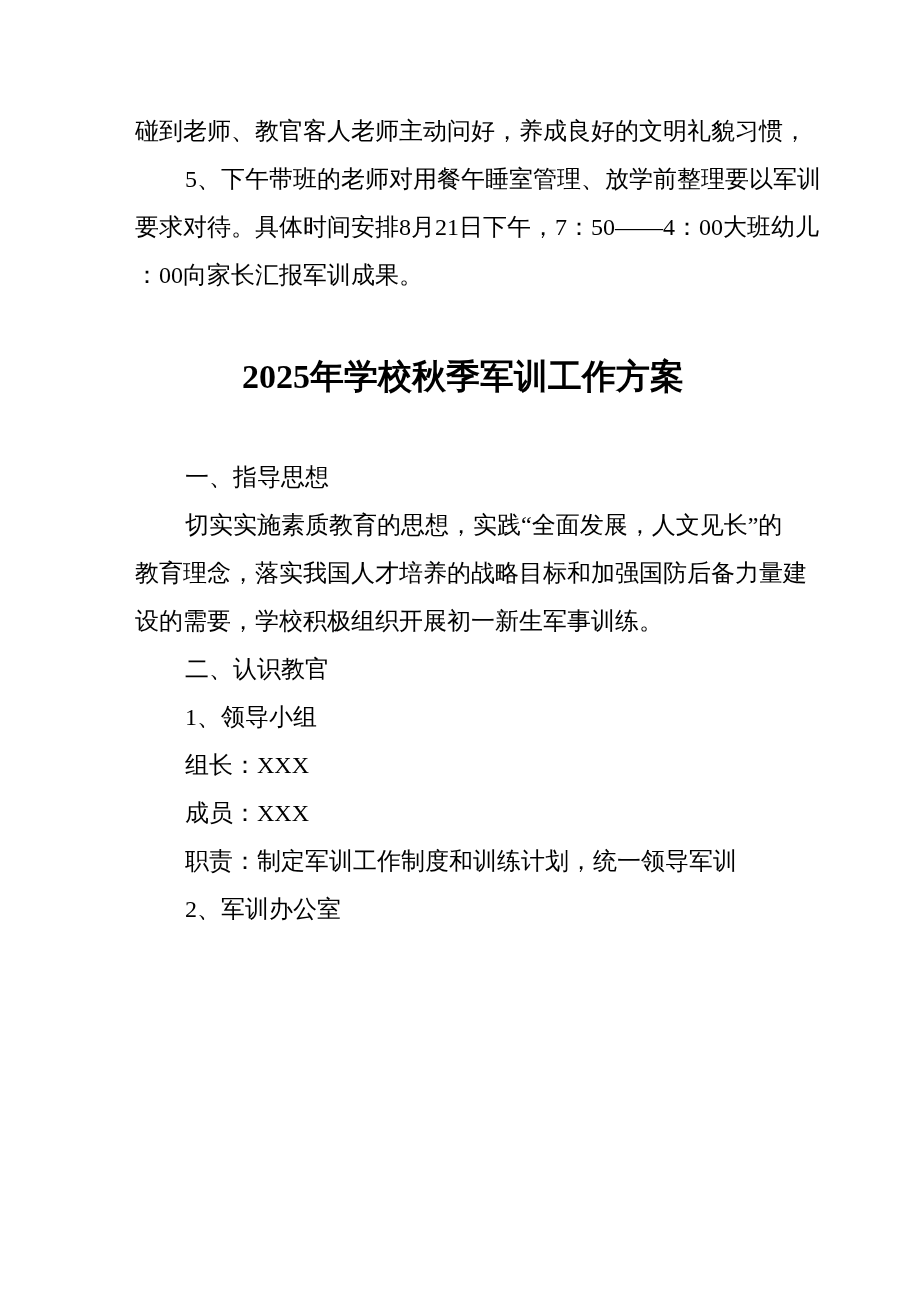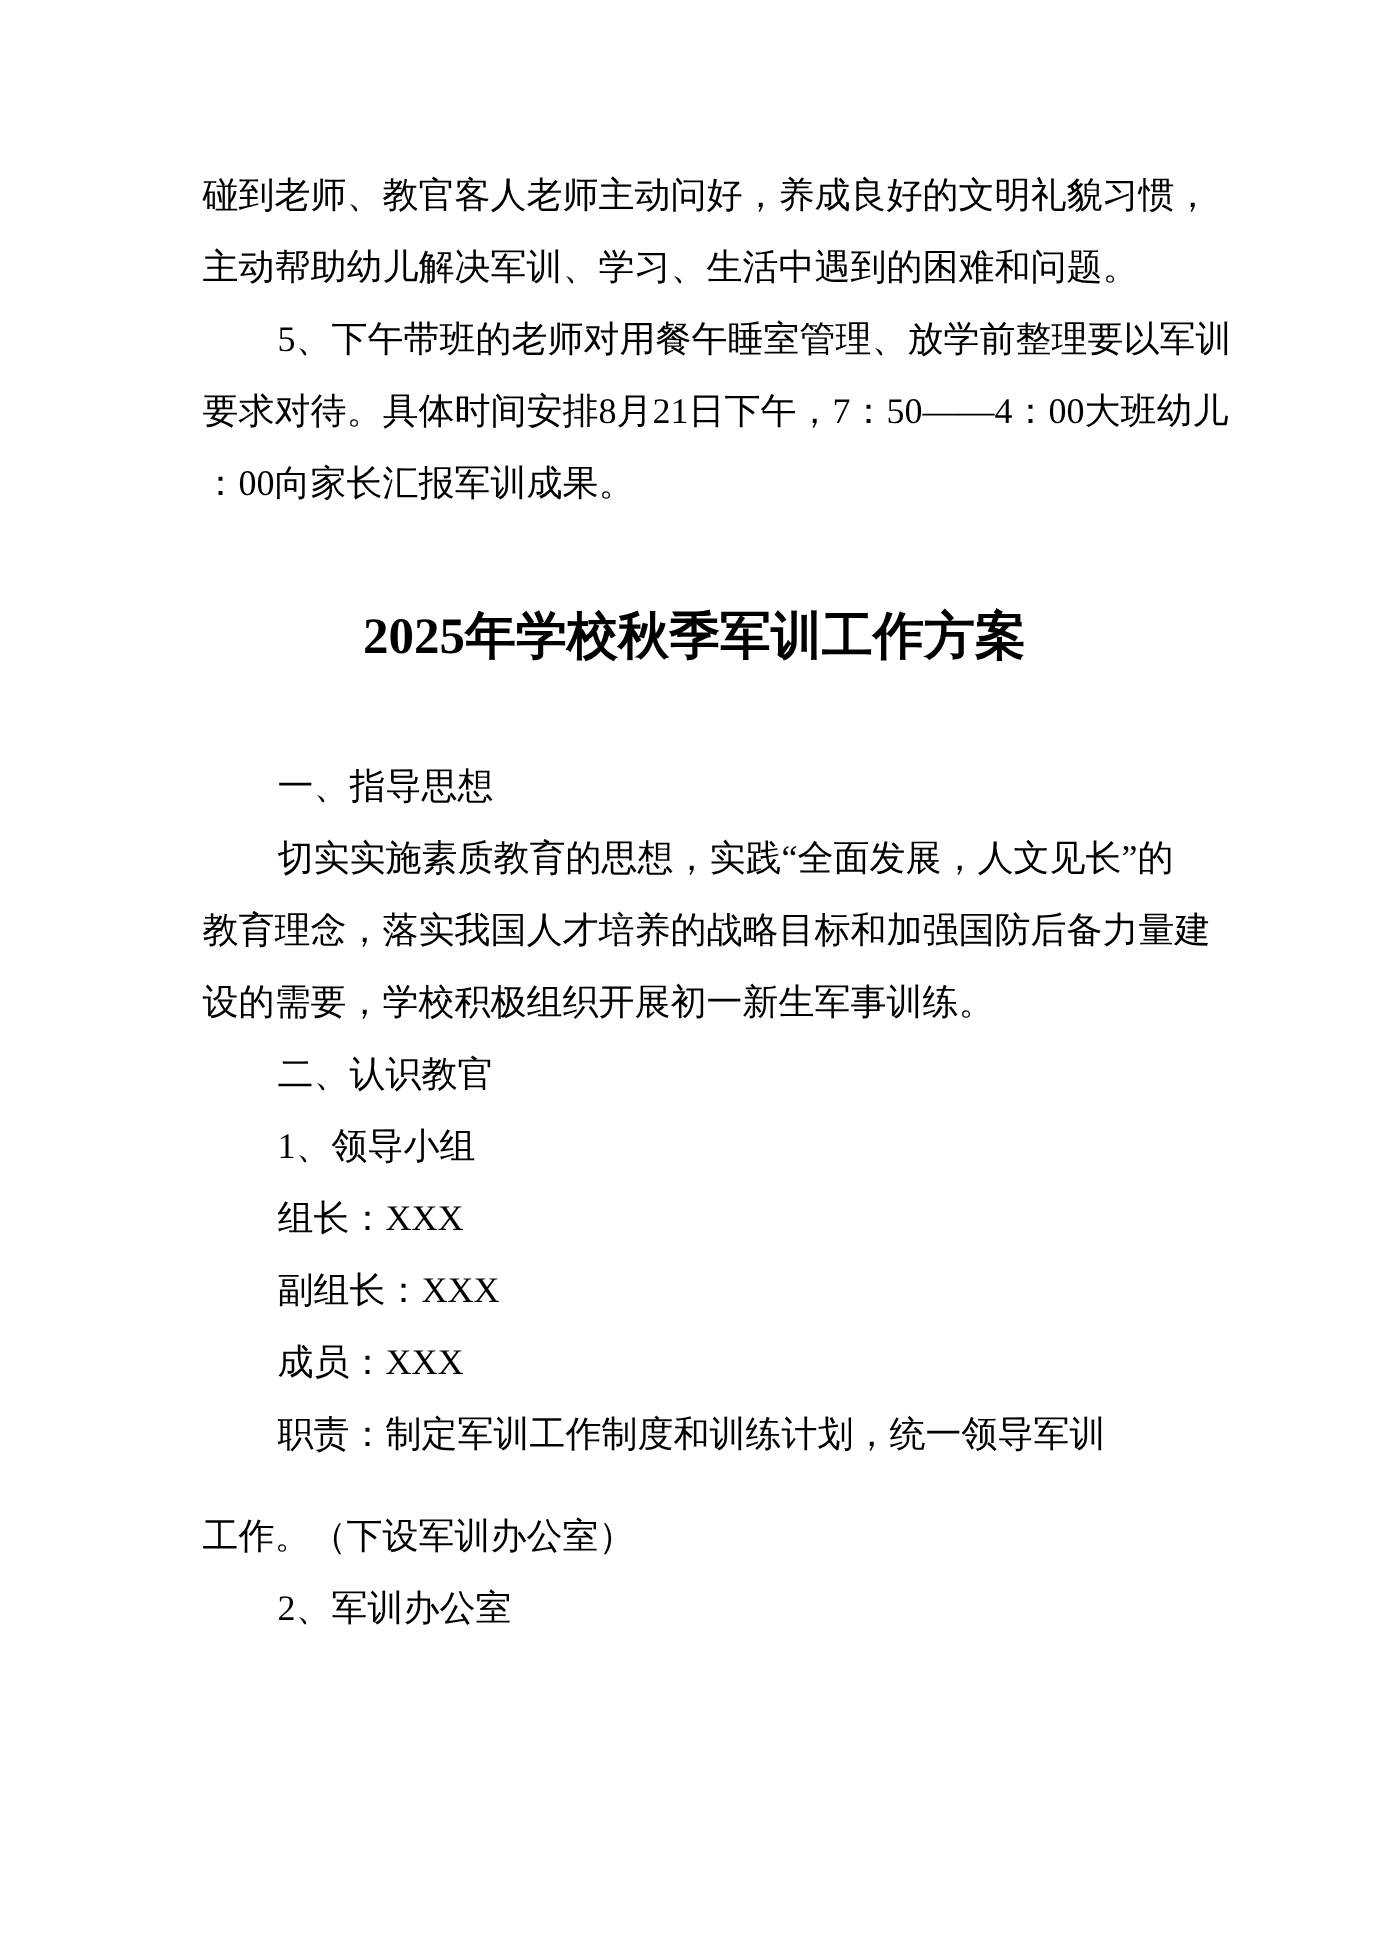--- a/index.html
+++ b/index.html
@@ -55,36 +55,33 @@
     white-space: nowrap;
   }
 </style>
 </head>
 <body>
 
 <div class="page">
   <div class="doc">
 
     <p class="ln">碰到老师、教官客人老师主动问好，养成良好的文明礼貌习惯，</p>
-    <p class="ln">主动帮助幼儿解决军训、学习、生活中遇到的困难和问题。</p>
 
     <p class="ln indent">5、下午带班的老师对用餐午睡室管理、放学前整理要以军训</p>
     <p class="ln">要求对待。具体时间安排8月21日下午，7：50——4：00大班幼儿</p>
     <p class="ln">：00向家长汇报军训成果。</p>
 
     <h1 class="title">2025年学校秋季军训工作方案</h1>
 
     <p class="ln indent">一、指导思想</p>
     <p class="ln indent">切实实施素质教育的思想，实践“全面发展，人文见长”的</p>
     <p class="ln">教育理念，落实我国人才培养的战略目标和加强国防后备力量建</p>
     <p class="ln">设的需要，学校积极组织开展初一新生军事训练。</p>
 
     <p class="ln indent">二、认识教官</p>
     <p class="ln indent">1、领导小组</p>
     <p class="ln indent">组长：XXX</p>
-    <p class="ln indent">副组长：XXX</p>
     <p class="ln indent">成员：XXX</p>
     <p class="ln indent">职责：制定军训工作制度和训练计划，统一领导军训</p>
-    <p class="ln gap-before">工作。（下设军训办公室）</p>
     <p class="ln indent">2、军训办公室</p>
 
   </div>
 </div>
 
 </body></html>

